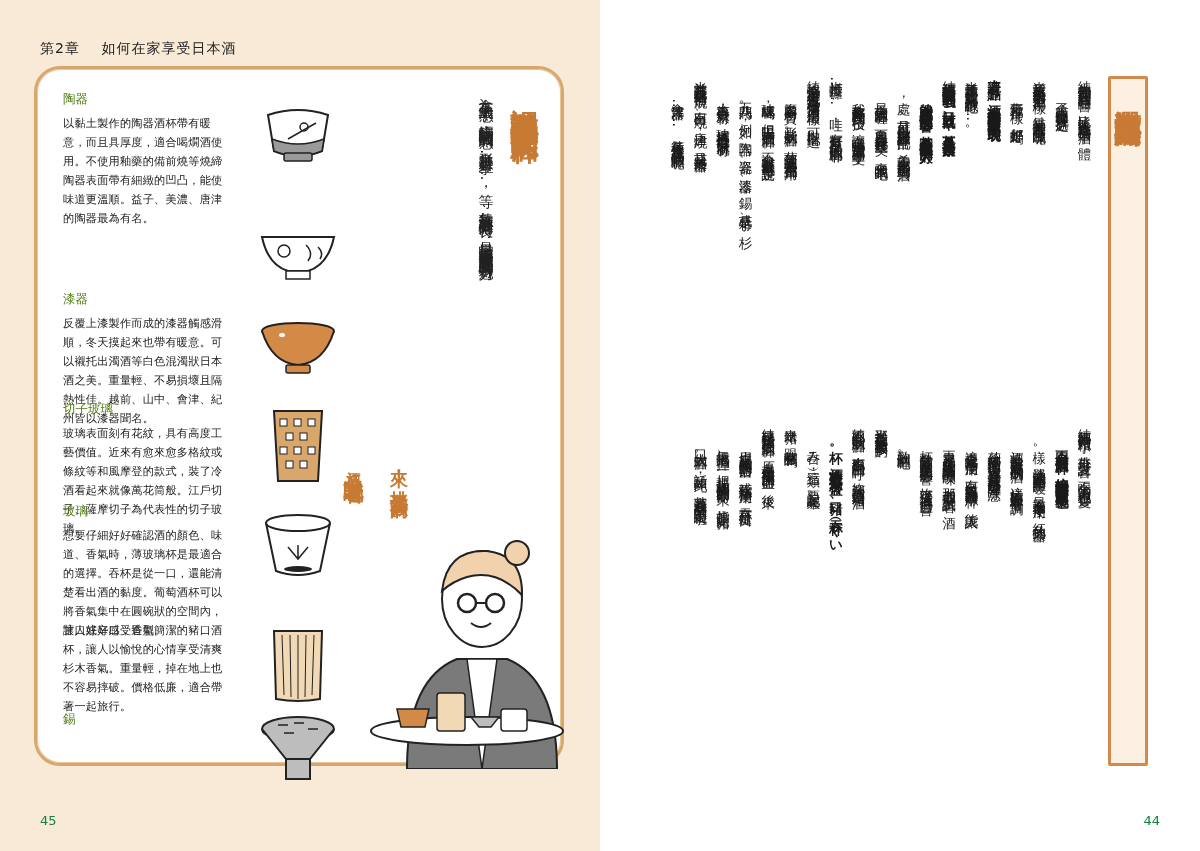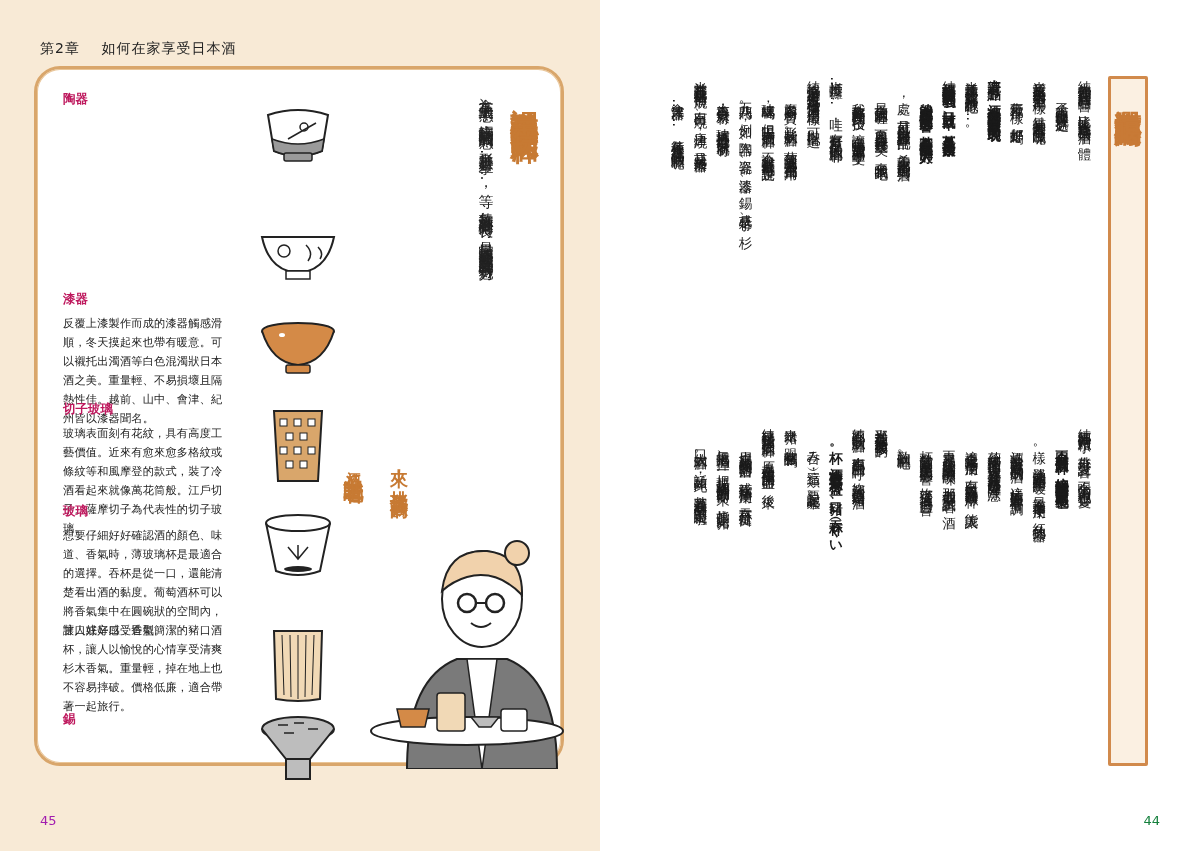--- a/index.html
+++ b/index.html
@@ -18,21 +18,21 @@
   .chapter-header .chap-num { margin-right: 16px; }
   .panel {
     position: absolute; left: 34px; top: 66px; width: 530px; height: 700px;
     background: #fff;
     border: 3px solid #d9a66b;
     border-radius: 26px;
     box-shadow: 0 0 0 1px #e9c597 inset;
   }
   .cup-list { position: absolute; left: 26px; top: 22px; width: 340px; }
   .cup-item { position: absolute; left: 0; width: 340px; }
-  .cup-name { font-weight: bold; font-size: 12.5px; margin-bottom: 6px; color: #be185d; }
+  .cup-name { font-weight: normal; font-size: 12.5px; margin-bottom: 6px; color: #4d7c0f; }
   .cup-desc { font-size: 11.2px; line-height: 19px; width: 162px; color: #222; letter-spacing: 0.2px; }
   .cup-illus { position: absolute; left: 195px; top: 4px; width: 80px; height: 80px; }
 
   .heading-vertical {
     position: absolute; top: 18px; right: 22px;
     writing-mode: vertical-rl;
     font-size: 28px; font-weight: bold; color: #c77a33; letter-spacing: 2px;
     line-height: 30px;
   }
   .intro-vertical {
@@ -49,21 +49,21 @@
     font-size: 18px; letter-spacing: 2px;
   }
   .callout-sub {
     position: absolute; left: 4px; top: 6px;
     writing-mode: vertical-rl; color: #c77a33; font-weight: bold;
     font-size: 14px; letter-spacing: 1px;
   }
   .callout-sub .big { font-size: 20px; }
   .person { position: absolute; left: 330px; top: 460px; width: 200px; height: 240px; }
 
-  .page-num-left { position: absolute; left: 40px; top: 813px; font-size: 13px; color: #a21caf; }
+  .page-num-left { position: absolute; left: 40px; top: 813px; font-size: 13px; color: #15803d; }
 
   
   .page-right {
     position: absolute; left: 600px; top: 0; width: 600px; height: 851px; background: #fff;
   }
   .title-banner {
     position: absolute; left: 508px; top: 76px; width: 40px; height: 690px;
     background: #fbf0e2; border: 3px solid #d18a4c; border-radius: 2px;
   }
   .title-banner-text {
@@ -90,20 +90,21 @@
   <div class="chapter-header">
     <span class="chap-num">第2章</span>
     <span>如何在家享受日本酒</span>
   </div>
 
   <div class="panel">
     <div class="cup-list">
 
       <div class="cup-item" style="top:0px">
         <div class="cup-name">陶器</div>
+        <div class="cup-desc">以黏土製作的陶器酒杯帶有暖意，而且具厚度，適合喝燗酒使用。不使用釉藥的備前燒等燒締陶器表面帶有細緻的凹凸，能使味道更溫順。益子、美濃、唐津的陶器最為有名。</div>
         <svg class="cup-illus" viewBox="0 0 80 80">
           <path d="M10 20 Q40 10 70 20 L64 56 Q40 66 16 56 Z" fill="#fff" stroke="#222" stroke-width="2"></path>
           <path d="M14 44 Q40 54 66 44 L64 56 Q40 66 16 56 Z" fill="#9a9a9a" stroke="#222" stroke-width="1.5"></path>
           <rect x="26" y="58" width="28" height="8" rx="2" fill="#9a9a9a" stroke="#222" stroke-width="1.5"></rect>
           <path d="M30 44 L58 28" stroke="#222" stroke-width="1.5"></path>
           <circle cx="46" cy="32" r="4" fill="none" stroke="#222" stroke-width="1.5"></circle>
         </svg>
       </div>
 
       <div class="cup-item" style="top:104px">

